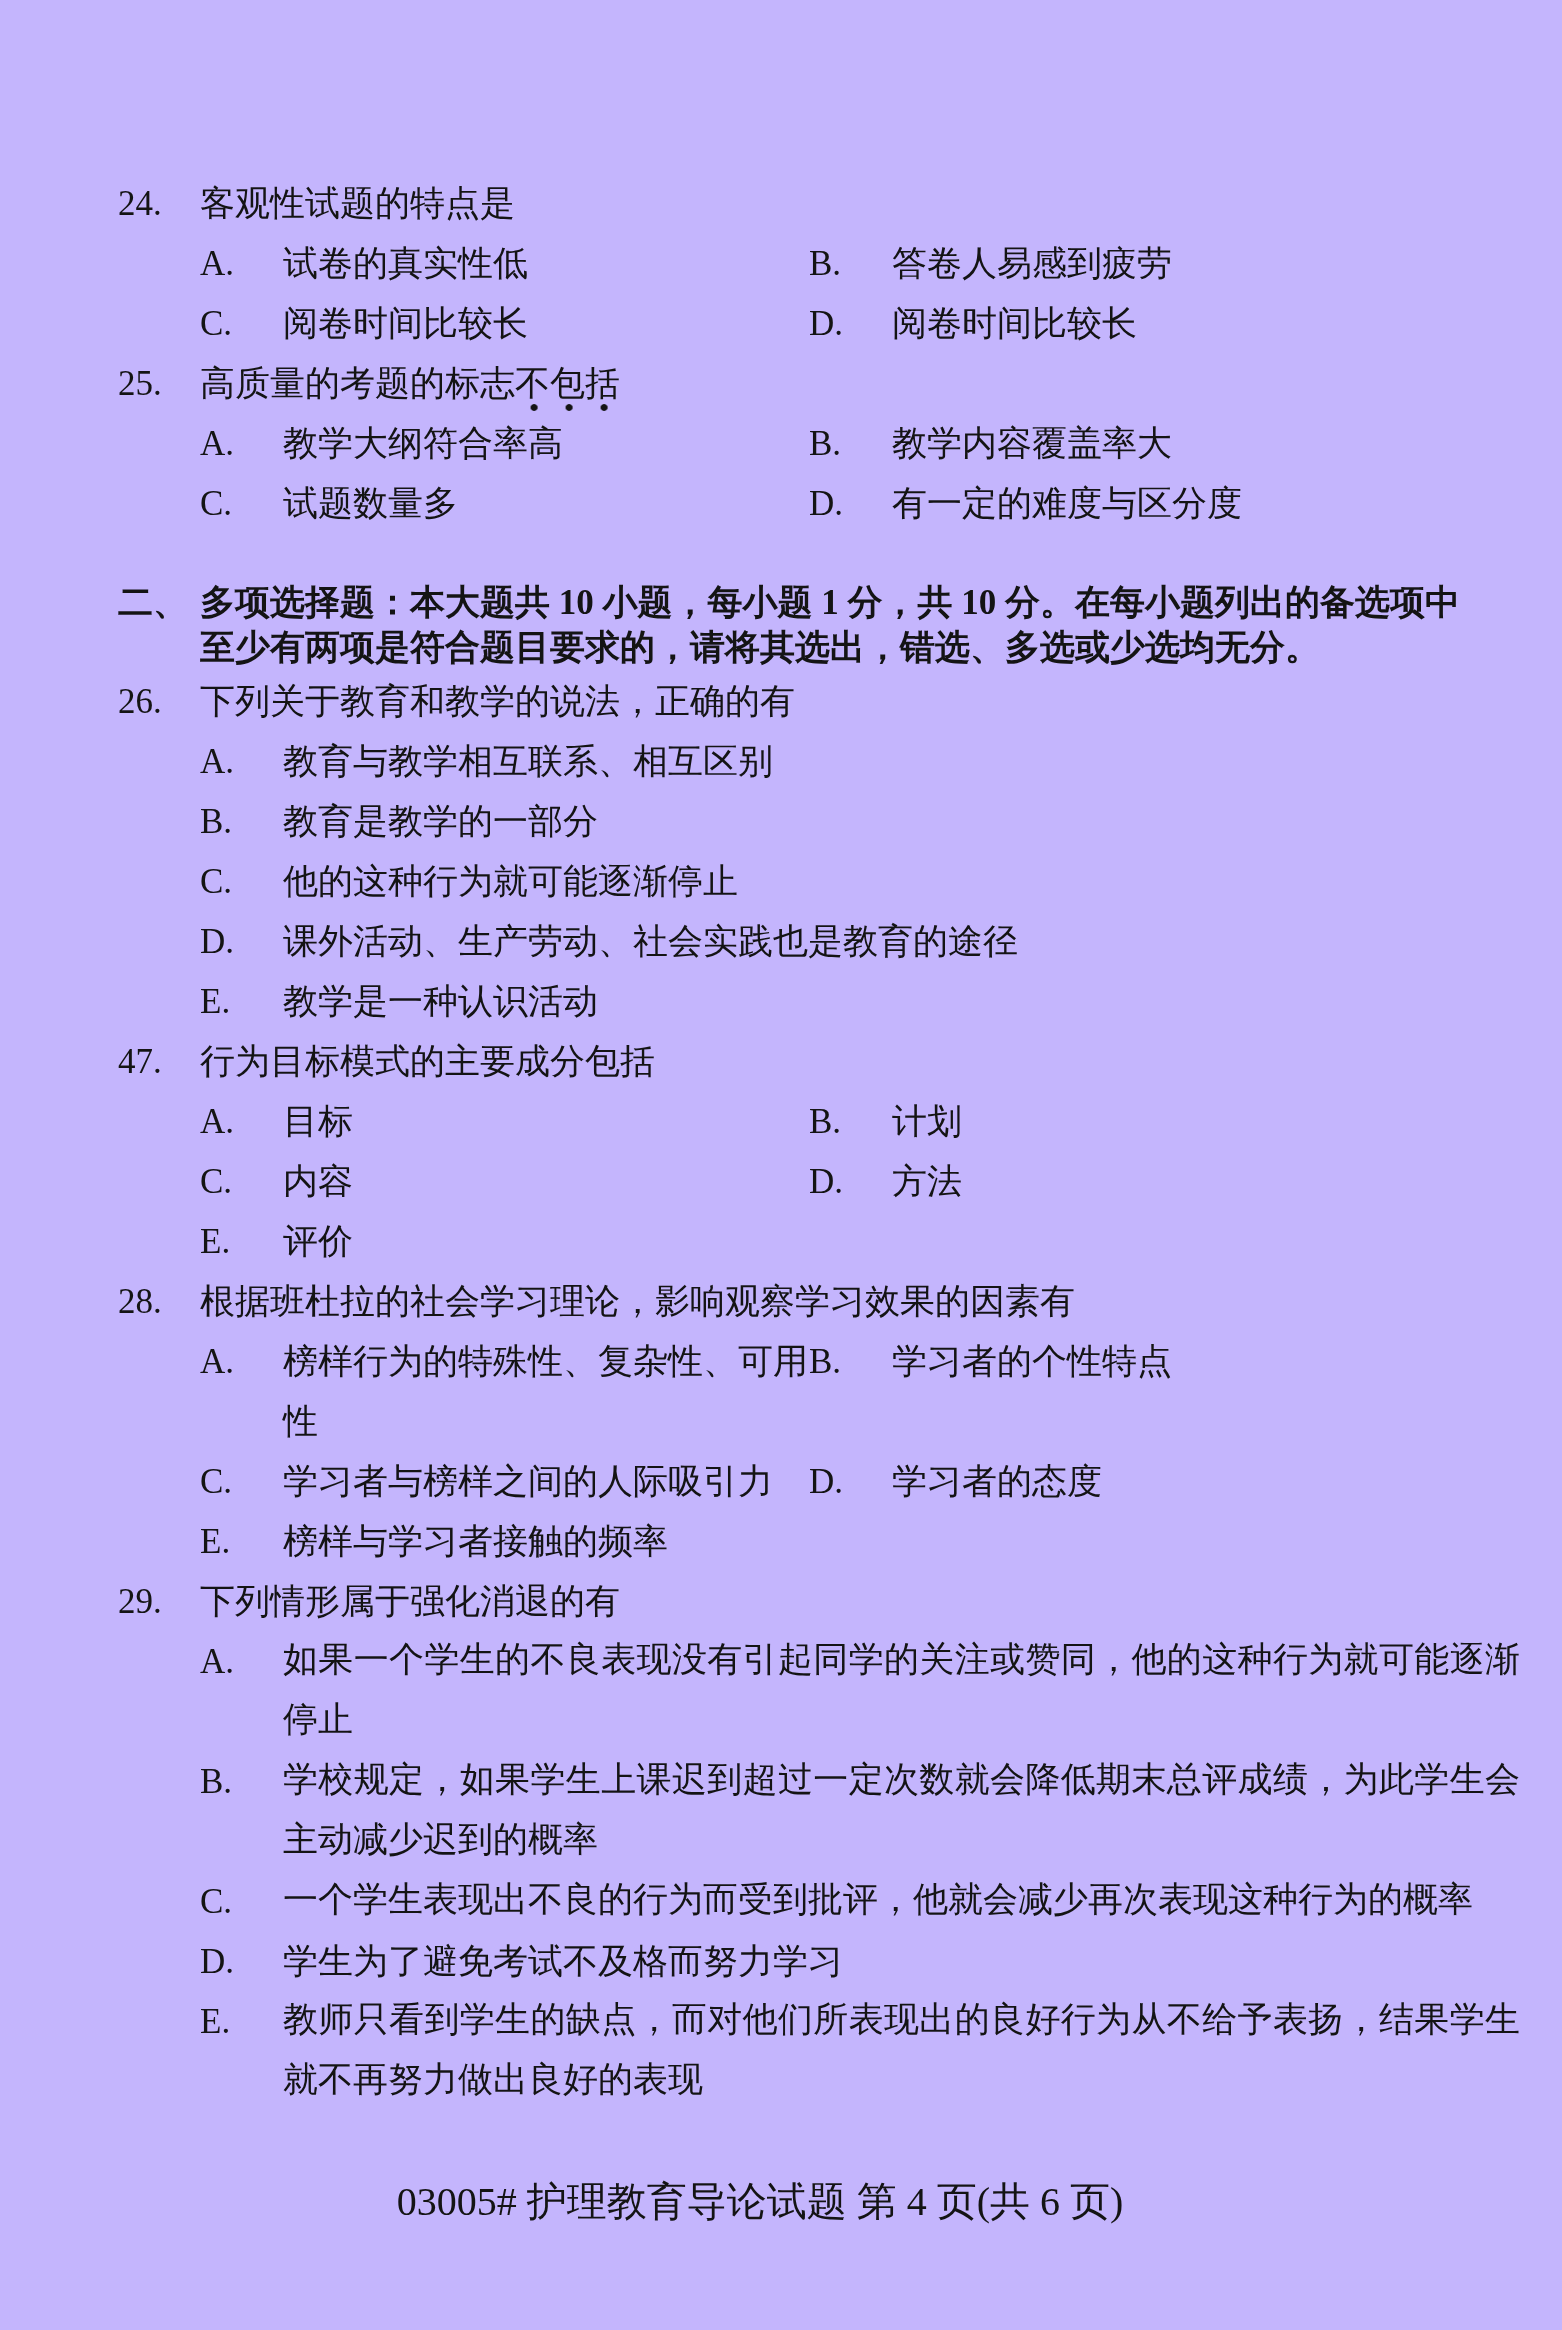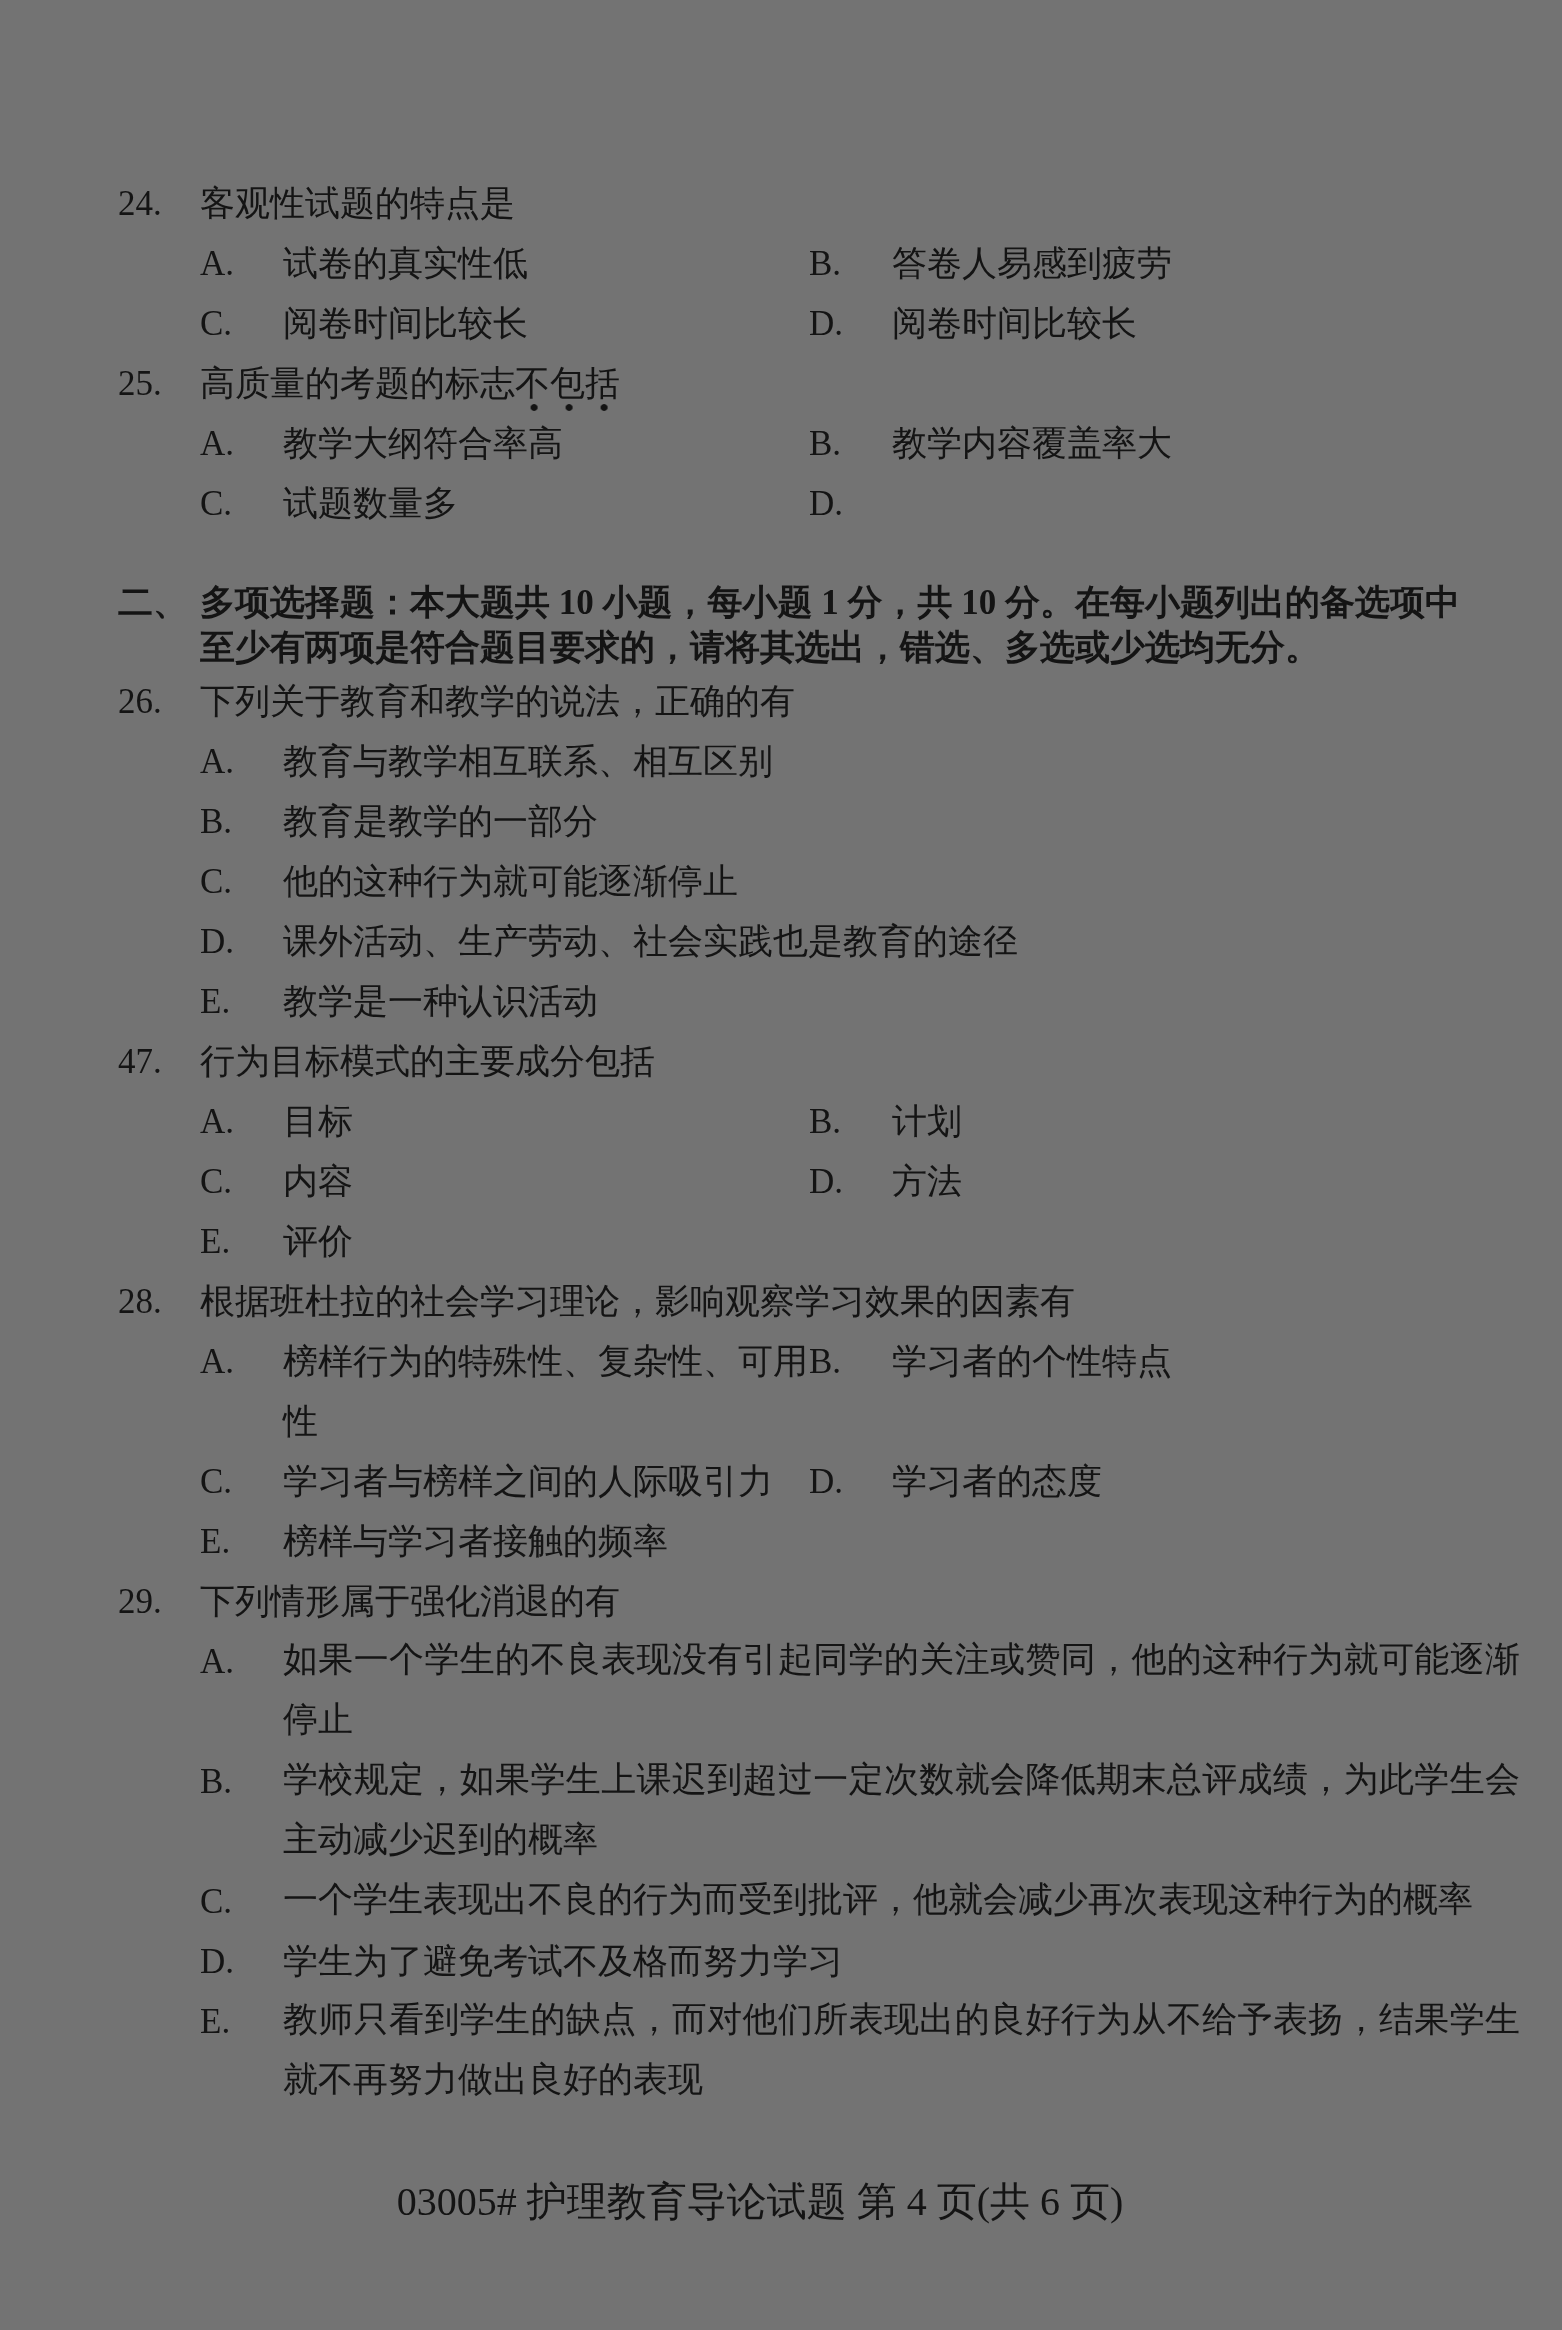--- a/index.html
+++ b/index.html
@@ -5,21 +5,21 @@
   html, body {
     margin: 0;
     padding: 0;
     background: #ffffff;
   }
   .page {
     position: relative;
     width: 1563px;
     height: 2330px;
     margin: 0 auto;
-    background: #737373;
+    background: #c4b5fd;
     color: #141414;
     font-family: "Liberation Serif", "DejaVu Serif", serif;
     font-size: 35px;
     line-height: 60px;
     box-sizing: border-box;
     padding-top: 174px;
     padding-right: 43px;
     overflow: hidden;
   }
   .stem {
@@ -119,20 +119,21 @@
       <span class="otext">教学内容覆盖率大</span>
     </div>
   </div>
   <div class="optrow">
     <div class="opt col1">
       <span class="olabel">C.</span>
       <span class="otext">试题数量多</span>
     </div>
     <div class="opt">
       <span class="olabel">D.</span>
+      <span class="otext">有一定的难度与区分度</span>
     </div>
   </div>
 
   <div class="section-header">
     <span class="section-prefix">二、</span>
     <span class="qtext">
       <div>多项选择题：本大题共 10 小题，每小题 1 分，共 10 分。在每小题列出的备选项中</div>
       <div>至少有两项是符合题目要求的，请将其选出，错选、多选或少选均无分。</div>
     </span>
   </div>

